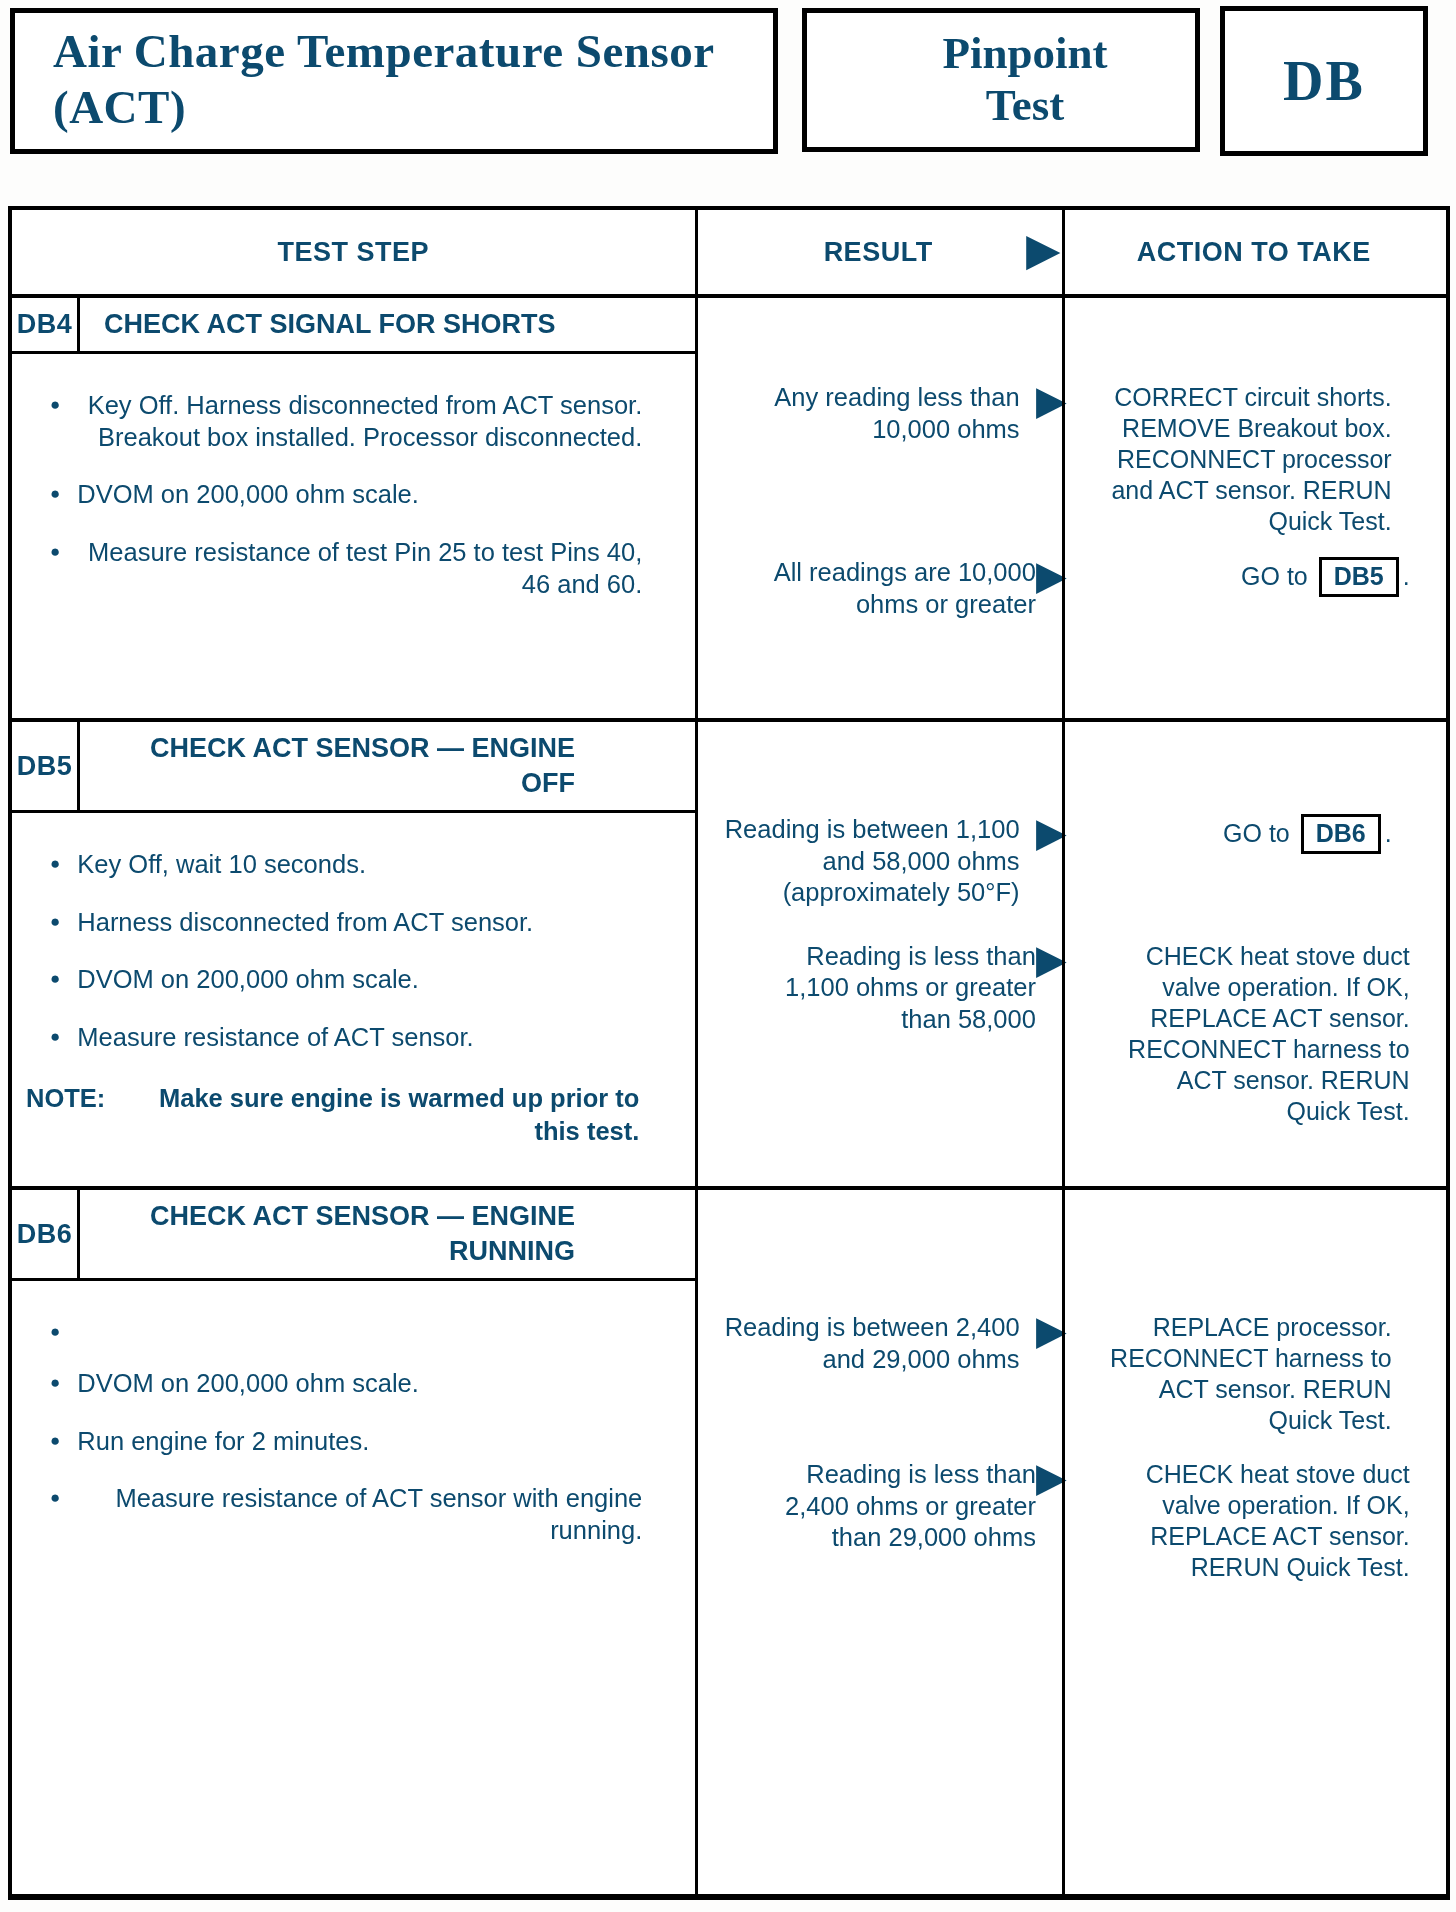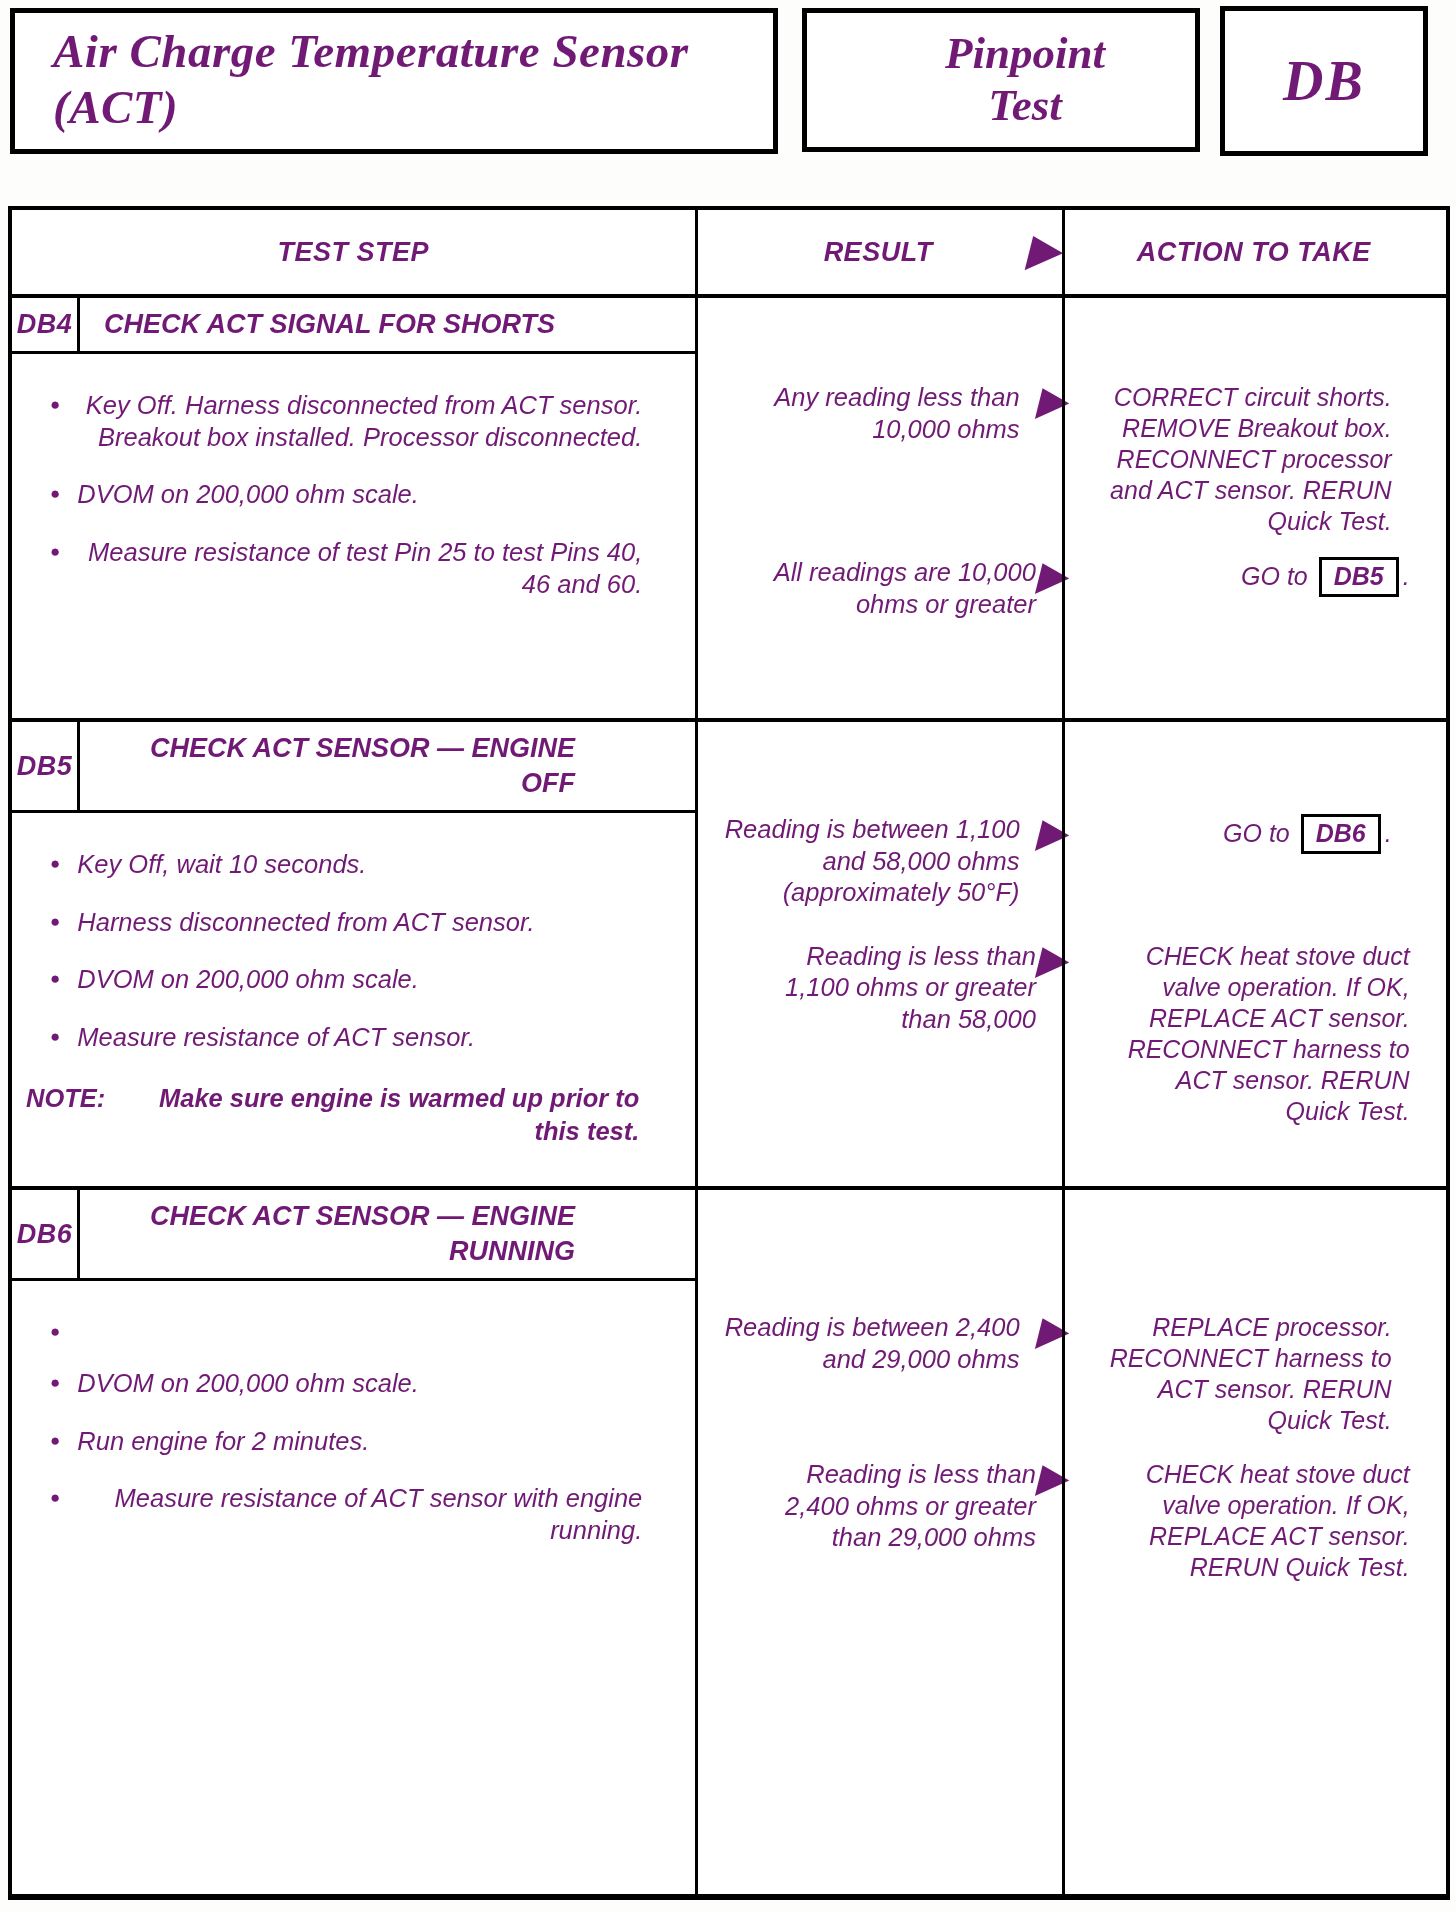--- a/index.html
+++ b/index.html
@@ -2,24 +2,23 @@
 <html><head>
 <meta charset="utf-8">
 <style>
   * { box-sizing: border-box; margin: 0; padding: 0; }
   html,body { background:#e8e8e8; }
   .page {
     position: relative;
     width: 1456px; height: 1912px;
     margin: 0 auto;
     background: #fdfdfc;
-    color: #701a75;
+    color: #0c4a6e;
     font-family: "Liberation Sans", sans-serif;
     overflow: hidden;
-    font-style: italic;
   }
 
   
   .top {
     position: absolute; left: 10px; top: 8px;
     width: 1420px; height: 146px;
     display: flex;
   }
   .hbox { border: 5px solid #000; background:#fff; }
   .hbox.title-box {

